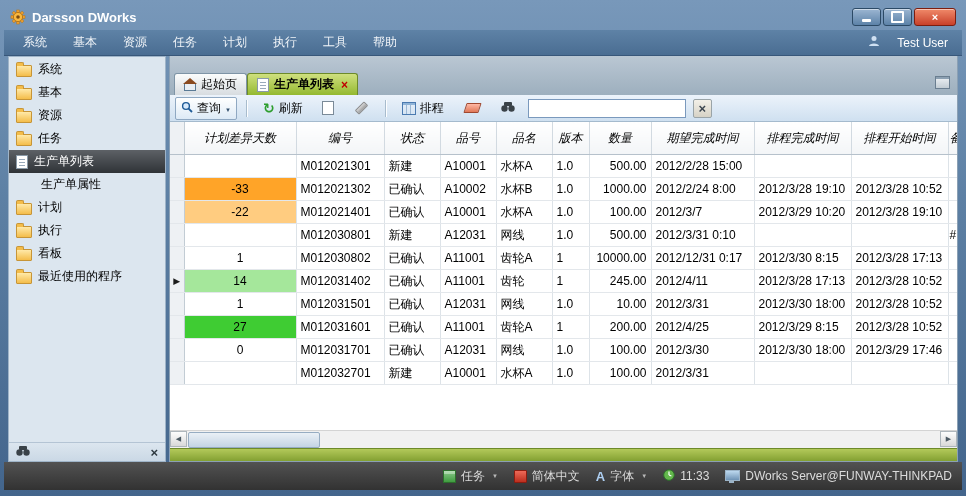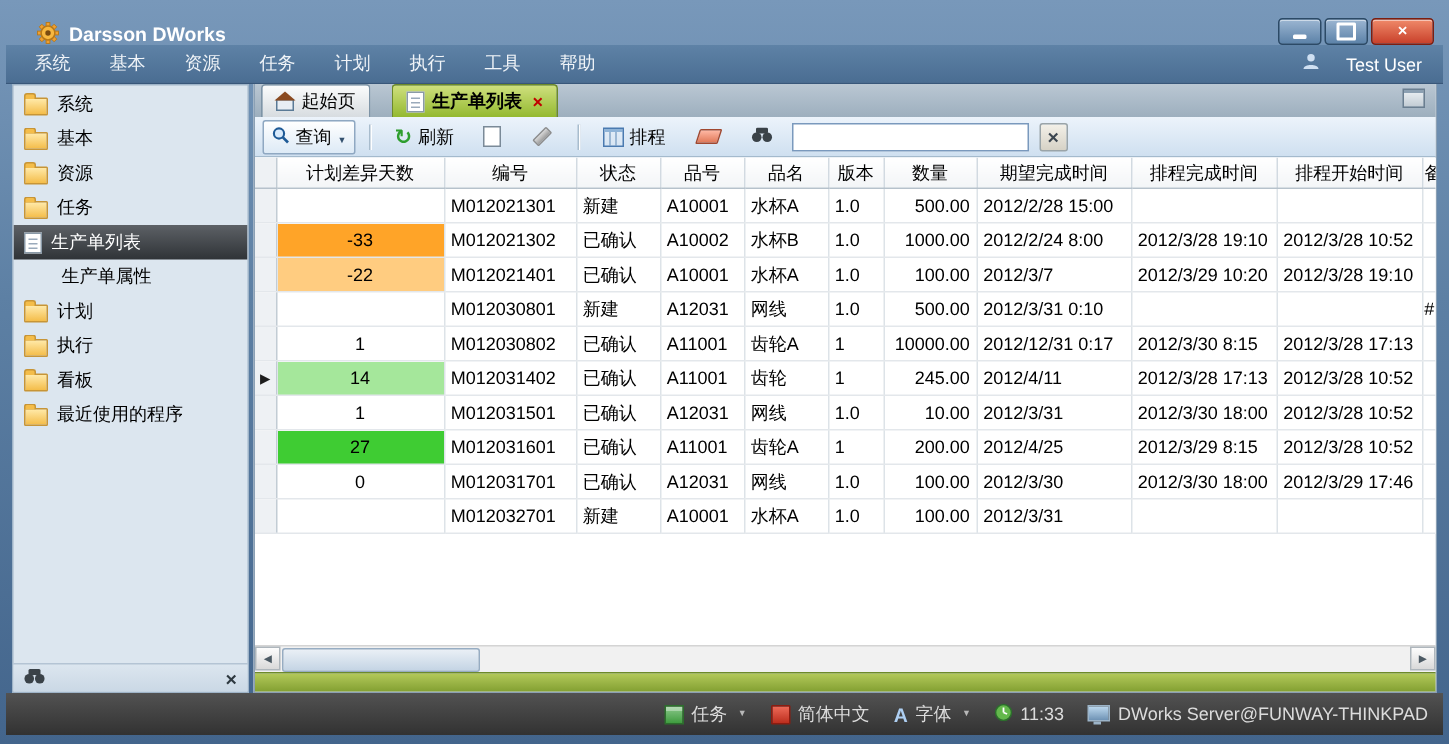--- a/index.html
+++ b/index.html
@@ -1,21 +1,21 @@
 <!DOCTYPE html>
 <html><head>
 <meta charset="utf-8">
 <style>
   html,body{margin:0;padding:0;}
   body{width:966px;height:496px;overflow:hidden;font-family:"Liberation Sans","DejaVu Sans",sans-serif;font-size:12px;}
   .window{position:relative;width:966px;height:496px;
     background:linear-gradient(180deg,#7898ba 0%,#5d80a4 40%,#43658c 100%);}
 
   
-  .titlebar{position:absolute;top:4px;left:18px;right:4px;height:26px;display:flex;align-items:flex-end;padding:0 6px;}
+  .titlebar{position:absolute;top:4px;left:4px;right:4px;height:26px;display:flex;align-items:center;padding:0 6px;}
   .app-icon{width:16px;height:16px;margin-right:6px;display:inline-flex;}
   .title{color:#fff;font-weight:bold;font-size:13px;text-shadow:0 1px 2px #1c3ા350,0 1px 2px #1c3350;}
   .win-btns{margin-left:auto;display:flex;gap:2px;align-items:flex-start;}
   .win-btn{width:27px;height:16px;border:1px solid #2c4a66;border-radius:3px;display:flex;align-items:center;justify-content:center;
     background:linear-gradient(#9cb6d2,#5c82a8);box-shadow:inset 0 1px 0 rgba(255,255,255,.5);cursor:default;}
   .win-btn.close{width:40px;background:linear-gradient(#f08a6a,#c8402a);border-color:#7c1e10;color:#fff;font-weight:bold;font-size:11px;line-height:1;}
   .glyph-min{width:9px;height:3px;background:#fff;margin-top:6px;border-radius:1px;}
   .glyph-max{width:9px;height:8px;border:2px solid #fff;border-radius:1px;}
   .win-btn.close::after{content:"×";}
 
@@ -46,21 +46,21 @@
 
   
   .ico{display:inline-block;flex:none;}
   .ico.folder{width:14px;height:10px;background:linear-gradient(#ffe9a8,#f4bd4a);border:1px solid #c79537;border-radius:1px;position:relative;margin-top:3px;}
   .ico.folder::before{content:"";position:absolute;top:-4px;left:-1px;width:6px;height:3px;background:#f4bd4a;border:1px solid #c79537;border-bottom:none;border-radius:2px 2px 0 0;}
   .ico.doc{width:10px;height:12px;background:#fff;border:1px solid #8a9aa8;position:relative;}
   .ico.doc::before{content:"";position:absolute;left:2px;top:3px;width:6px;height:1px;background:#9aaabb;box-shadow:0 3px 0 #9aaabb,0 6px 0 #9aaabb;}
 
   
   .main{flex:1;min-width:0;display:flex;flex-direction:column;background:#fff;border:1px solid #8ba0b4;border-top:none;}
-  .tabstrip{height:22px;background:linear-gradient(#bac7d3,#9dafbe);display:flex;align-items:flex-end;padding:0 0 0 4px;gap:14px;position:relative;}
+  .tabstrip{height:39px;background:linear-gradient(#bac7d3,#9dafbe);display:flex;align-items:flex-end;padding:0 0 0 4px;gap:0;position:relative;}
   .tab{height:21px;display:flex;align-items:center;gap:5px;padding:0 9px;border:1px solid #7e94a6;border-bottom:none;
     border-radius:3px 3px 0 0;background:linear-gradient(#fbfcfc,#d7dce0);cursor:default;}
   .tab.active{background:linear-gradient(#cfe07e,#94b930);border-color:#6d8a2a;font-weight:bold;}
   .tab-close{color:#c00000;font-weight:bold;font-size:12px;line-height:1;margin-left:2px;}
   .home-ico{width:12px;height:11px;position:relative;}
   .home-ico::before{content:"";position:absolute;left:0;top:4px;width:10px;height:6px;background:#e8eef4;border:1px solid #5a7a96;}
   .home-ico::after{content:"";position:absolute;left:-1px;top:-1px;border-left:7px solid transparent;border-right:7px solid transparent;border-bottom:6px solid #8a4a20;}
   .strip-icon{position:absolute;right:7px;bottom:6px;width:13px;height:11px;border:1px solid #6a7e90;background:linear-gradient(#eef2f5,#c2ccd4);box-shadow:inset 0 2px 0 #8ca0b2;}
 
   
@@ -75,22 +75,22 @@
   .sched-ico{width:12px;height:11px;border:1px solid #4a7ab0;background:linear-gradient(#ffffff,#dce8f4);box-shadow:inset 0 2px 0 #8fb4d8;
     background-image:linear-gradient(90deg,transparent 3px,#9cb8d4 3px,#9cb8d4 4px,transparent 4px,transparent 7px,#9cb8d4 7px,#9cb8d4 8px,transparent 8px);}
   .eraser{width:13px;height:8px;background:linear-gradient(#ffb8a4,#e07858);border:1px solid #a04830;transform:skewX(-18deg);border-radius:1px;margin:0 2px;}
   .tb-input{width:150px;height:17px;border:1px solid #7a99bd;font-size:12px;padding:0 3px;font-family:inherit;}
   .tb-clear{width:17px;height:17px;border:1px solid #9aa4a8;background:linear-gradient(#f3f0e8,#d6d2c6);display:flex;align-items:center;justify-content:center;border-radius:2px;}
   .tb-clear::after{content:"×";color:#3c4650;font-weight:bold;font-size:13px;line-height:1;}
 
   
   .gridwrap{flex:1;overflow:hidden;background:#fff;position:relative;}
   #grid-table{border-collapse:collapse;table-layout:fixed;width:100%;background:#fff;}
-  #grid-table th{height:20px;font-weight:normal;font-size:12px;color:#000;background:linear-gradient(#ffffff,#f3f5f7);
-    border-right:1px solid #d2dae1;border-bottom:1px solid #b6c1cb;padding:0 2px;white-space:nowrap;overflow:hidden;text-align:center;}
+  #grid-table th{height:32px;font-weight:normal;font-size:12px;color:#000;background:linear-gradient(#ffffff,#f3f5f7);
+    border-right:1px solid #d2dae1;border-bottom:1px solid #b6c1cb;padding:0 2px;white-space:nowrap;overflow:hidden;text-align:center;font-style:italic;}
   #grid-table td{height:22px;font-size:12px;border-right:1px solid #dde3e8;border-bottom:1px solid #e3e7eb;padding:0 4px;white-space:nowrap;overflow:hidden;}
   #grid-table .col-ind{background:#eef1f4;border-right:1px solid #c2ccd4;padding:0;text-align:center;font-size:9px;color:#1c1c1c;}
   .col-diff{text-align:center;}
   .col-qty{text-align:right;}
   .col-partial{padding:0 1px !important;}
 
   
   .hscroll{height:17px;background:#f1f1f1;border-top:1px solid #d4d4d4;position:relative;}
   .hs-btn{position:absolute;top:0;width:17px;height:16px;background:linear-gradient(#fdfdfd,#d9d9d9);border:1px solid #aeb6bc;
     display:flex;align-items:center;justify-content:center;font-size:7px;color:#4c5a64;box-sizing:border-box;}

